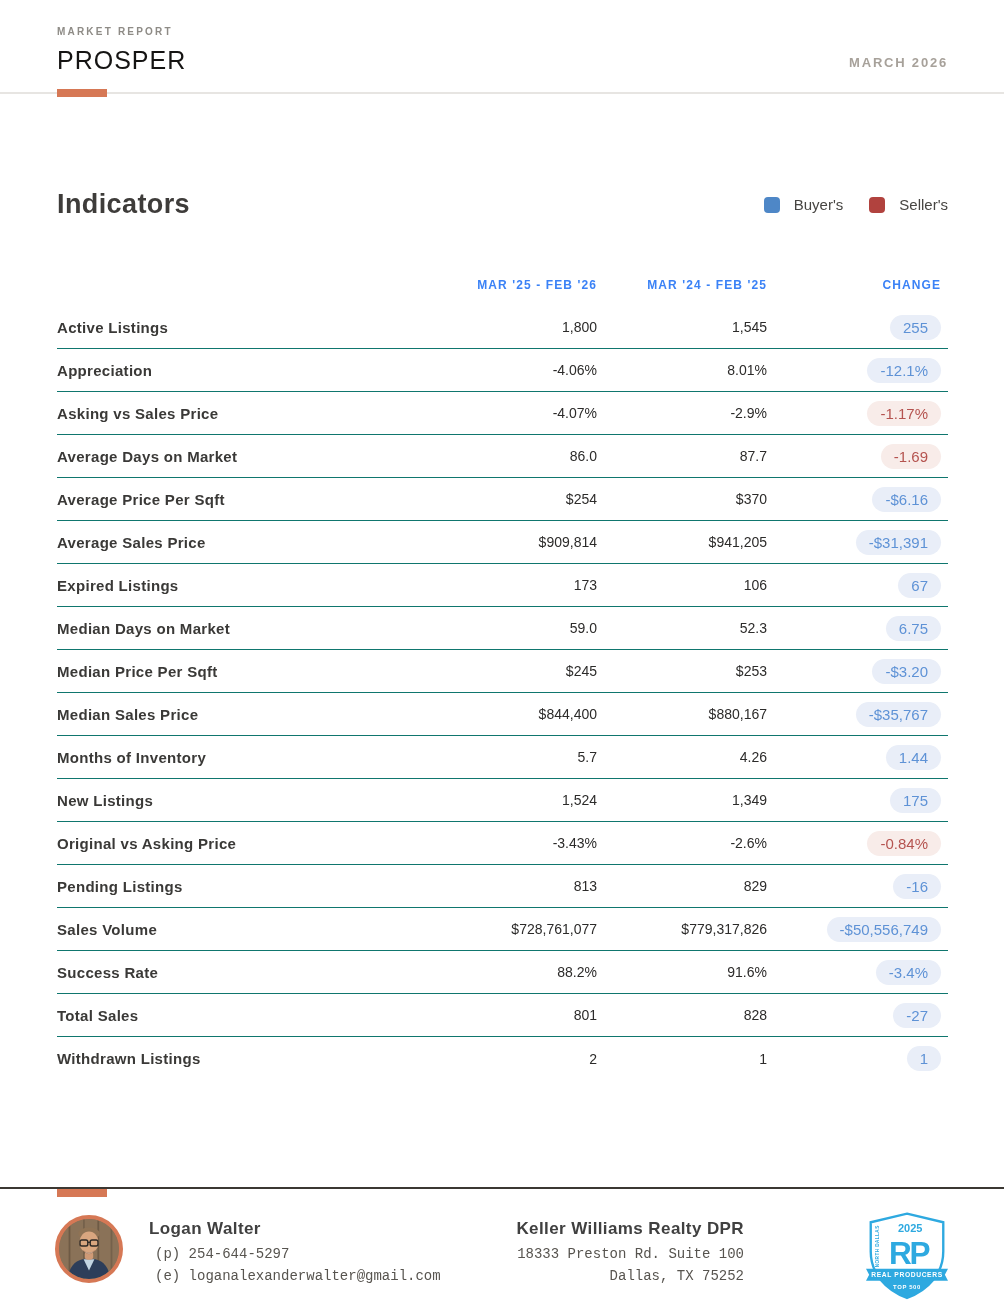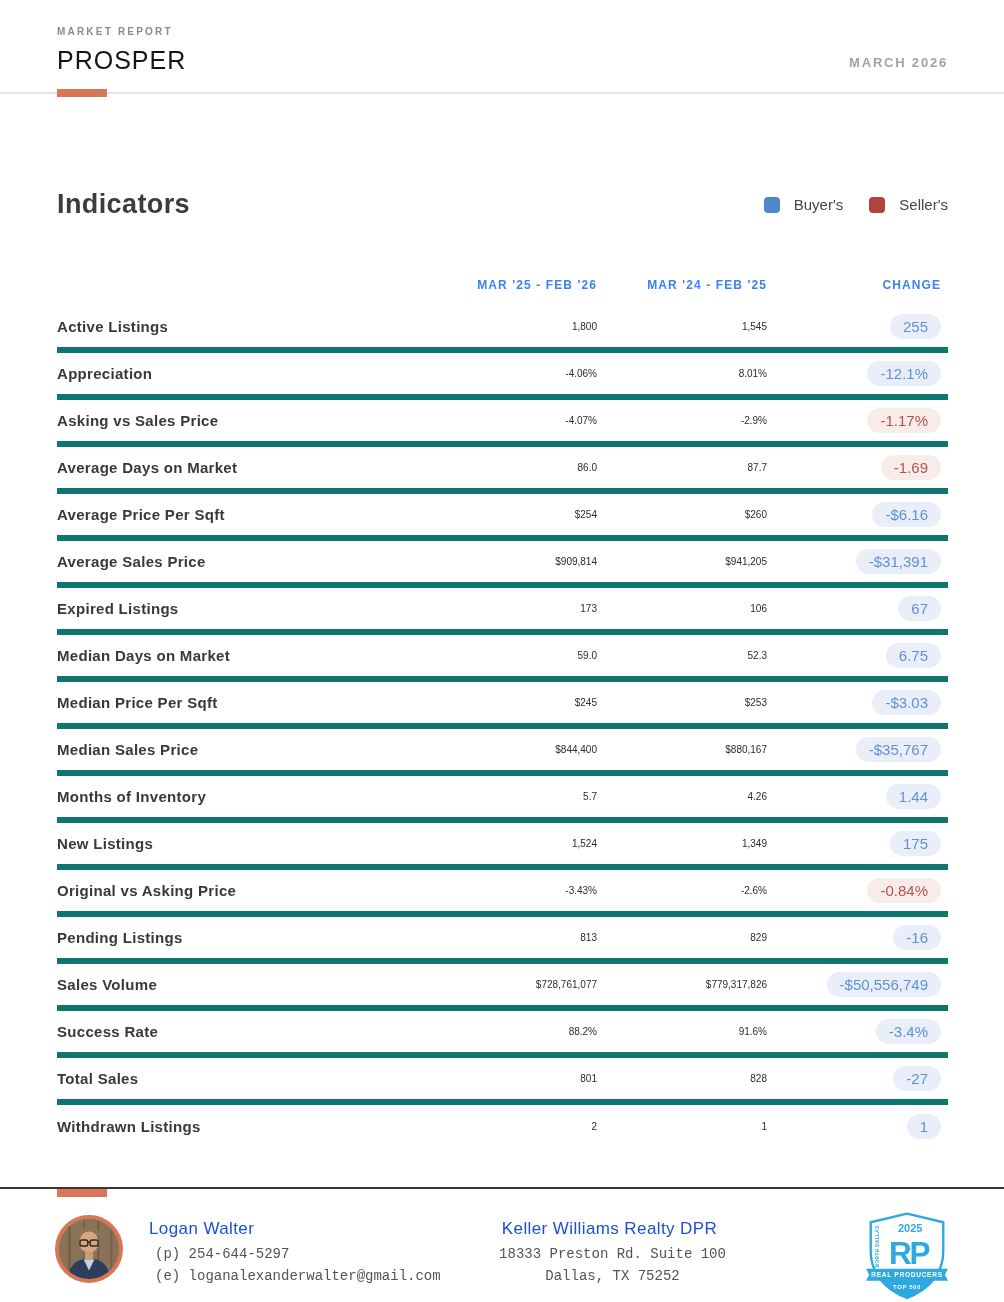--- a/index.html
+++ b/index.html
@@ -61,28 +61,28 @@
     display: grid;
     grid-template-columns: 340px 200px 170px 181px;
     align-items: center;
   }
   .thead { padding-bottom: 14px; }
   .thead .th {
     font-size: 12px; font-weight: 600; letter-spacing: 1.1px;
     color: #3b82f6; text-align: right; text-transform: uppercase;
   }
   .thead .th.change-col { padding-right: 7px; }
-  .tbody .trow { padding: 8px 0; border-bottom: 6px solid #0f766e; min-height: 43px; }
+  .tbody .trow { padding: 8px 0; border-bottom: 1px solid #0f766e; min-height: 43px; }
   .tbody .trow:last-child { border-bottom: none; }
   .cell-label {
     font-size: 15px; font-weight: 700; letter-spacing: 0.3px; color: #3a3937;
     text-align: left;
   }
   .cell-value {
-    font-size: 10px; font-weight: 500; color: #2c2b2a; text-align: right;
+    font-size: 14px; font-weight: 500; color: #2c2b2a; text-align: right;
     font-variant-numeric: tabular-nums;
   }
   .cell-change { text-align: right; padding-right: 0; }
   .pill {
     display: inline-block;
     font-size: 15px; font-weight: 500;
     padding: 4px 13px; border-radius: 15px;
     margin-right: 7px;
     font-variant-numeric: tabular-nums;
   }
@@ -102,28 +102,28 @@
     display: flex; align-items: flex-start;
   }
   .agent-block { display: flex; align-items: flex-start; gap: 26px; width: 420px; }
   .avatar-wrap {
     width: 68px; height: 68px; border-radius: 50%;
     border: 4px solid var(--accent);
     overflow: hidden; flex: 0 0 auto; margin-top: 5px;
     background: #8a7258;
   }
   .agent-name, .office-name {
-    font-size: 17px; font-weight: 400; letter-spacing: 0.4px; color: #1d4ed8;
+    font-size: 17px; font-weight: 700; letter-spacing: 0.4px; color: #404040;
     padding-top: 9px;
   }
   .agent-contact, .office-address {
     font-family: Liberation Mono, monospace;
     font-size: 14px; color: #57544f; line-height: 1.55; margin-top: 5px; margin-left: 6px;
   }
-  .office-block { flex: 1 1 auto; text-align: center; padding-right: 122px; }
+  .office-block { flex: 1 1 auto; text-align: right; padding-right: 122px; }
   .rp-badge { width: 82px; height: 90px; flex: 0 0 auto; margin-top: 2px; }
 
   .rp-blue-fill { fill: var(--rp-badge-blue); }
   .rp-blue-stroke { stroke: var(--rp-badge-blue); }
   svg text { font-family: "Liberation Sans", sans-serif; }
 </style>
 </head>
 <body>
 
 <div class="page">
@@ -193,21 +193,21 @@
     <div class="cell-value">86.0</div>
     <div class="cell-value">87.7</div>
     <div class="cell-change">
       <span class="pill trend-sellers">-1.69</span>
     </div>
   </div>
 
   <div class="trow">
     <div class="cell-label">Average Price Per Sqft</div>
     <div class="cell-value">$254</div>
-    <div class="cell-value">$260</div>
+    <div class="cell-value">$370</div>
     <div class="cell-change">
       <span class="pill trend-buyers">-$6.16</span>
     </div>
   </div>
 
   <div class="trow">
     <div class="cell-label">Average Sales Price</div>
     <div class="cell-value">$909,814</div>
     <div class="cell-value">$941,205</div>
     <div class="cell-change">
@@ -231,21 +231,21 @@
     <div class="cell-change">
       <span class="pill trend-buyers">6.75</span>
     </div>
   </div>
 
   <div class="trow">
     <div class="cell-label">Median Price Per Sqft</div>
     <div class="cell-value">$245</div>
     <div class="cell-value">$253</div>
     <div class="cell-change">
-      <span class="pill trend-buyers">-$3.03</span>
+      <span class="pill trend-buyers">-$3.20</span>
     </div>
   </div>
 
   <div class="trow">
     <div class="cell-label">Median Sales Price</div>
     <div class="cell-value">$844,400</div>
     <div class="cell-value">$880,167</div>
     <div class="cell-change">
       <span class="pill trend-buyers">-$35,767</span>
     </div>

